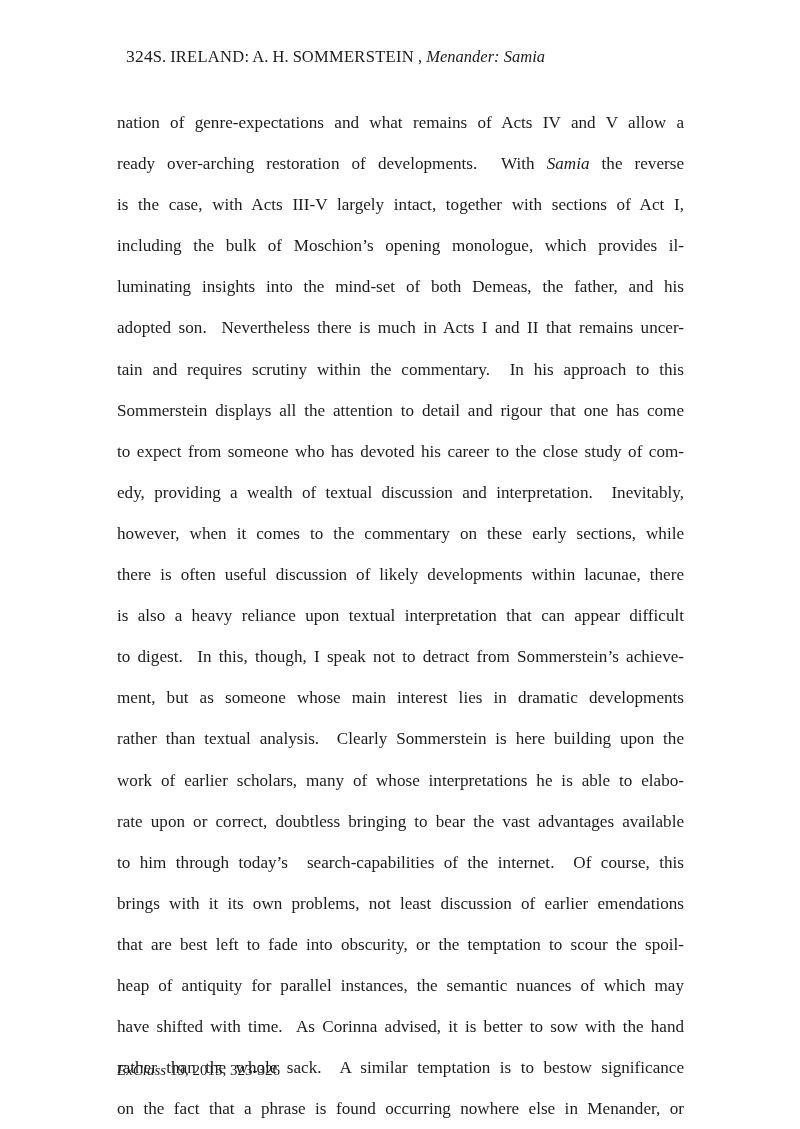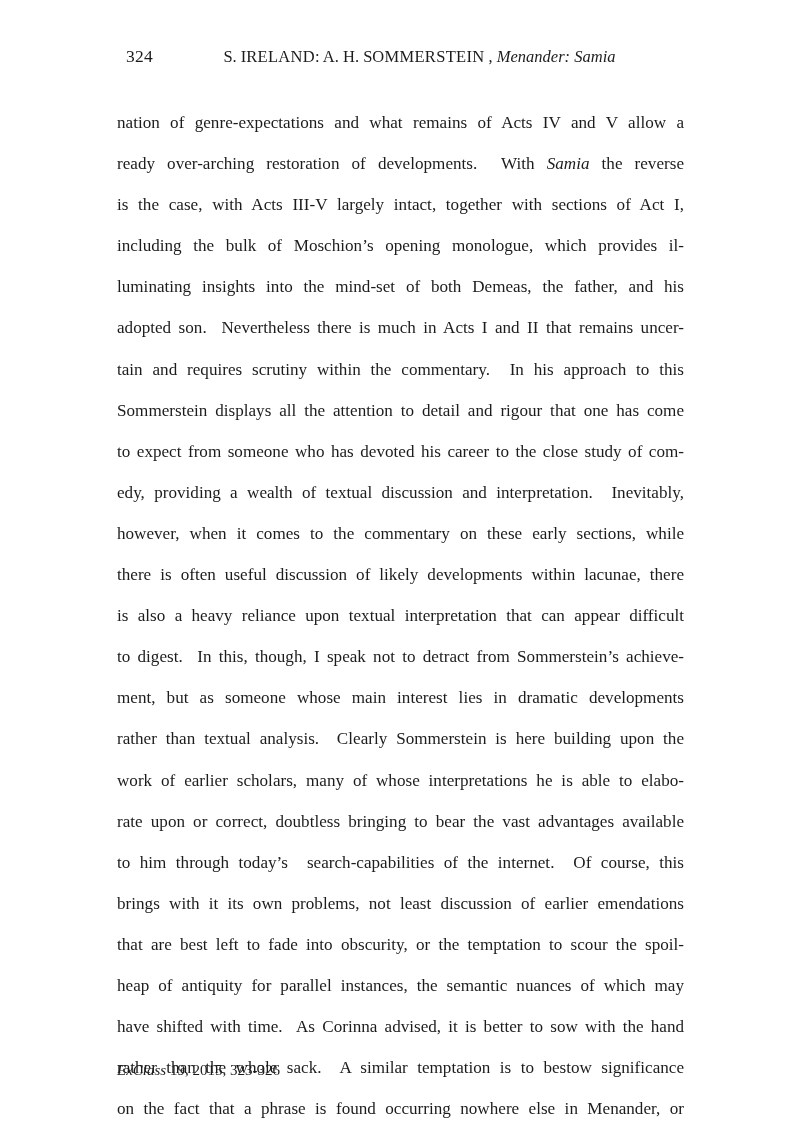--- a/index.html
+++ b/index.html
@@ -35,21 +35,21 @@
     line-height: 24px;
     white-space: pre;
     margin-left: 24px;
   }
   .folio {
     font-size: 17.5px;
     letter-spacing: 0.2px;
   }
   .head-title {
     flex: 1;
-    text-align: center;
+    text-align: left;
     padding-right: 6px;
   }
   .smallcaps {
     font-variant: small-caps;
     letter-spacing: 0.3px;
   }
   .ital {
     font-style: italic;
   }
 

